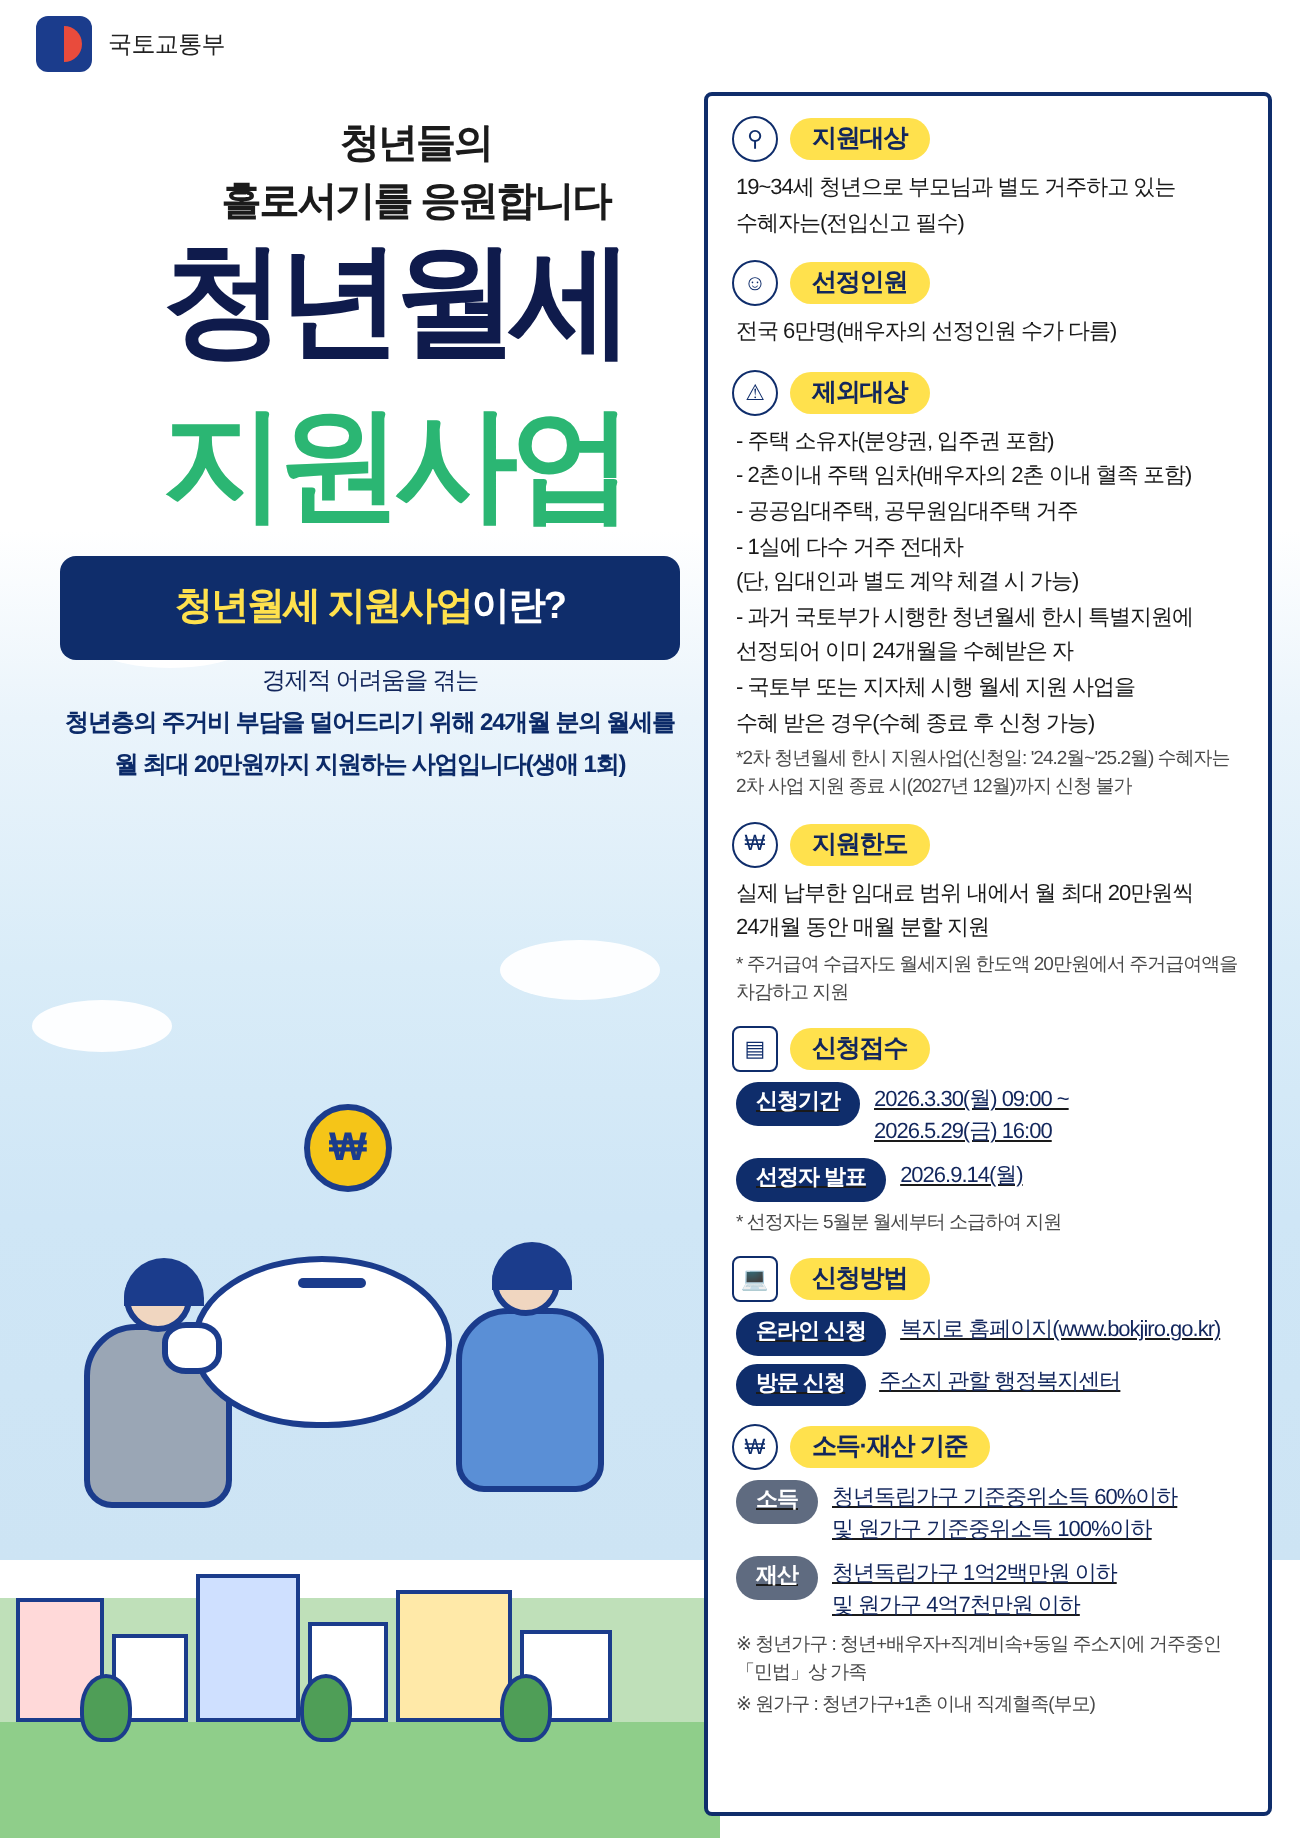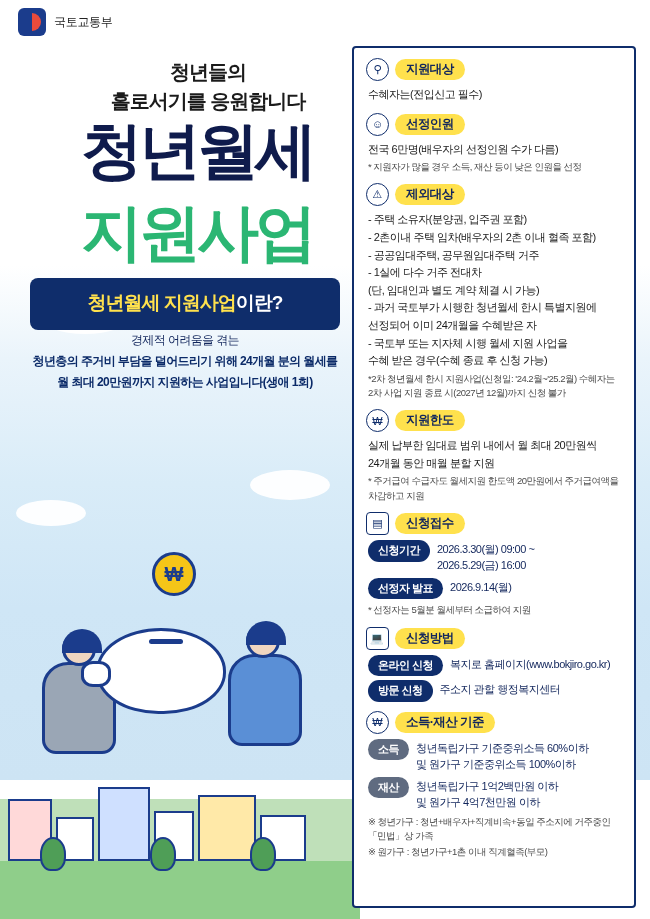--- a/index.html
+++ b/index.html
@@ -118,21 +118,21 @@
     background:#ffffff;flex:none;
   }
   .sec-ico.sq{border-radius:4px;}
   .sec-title{
     background:#ffe14d;border-radius:11px;padding:2px 11px;
     font-size:12.5px;font-weight:bold;color:#12265c;letter-spacing:-.6px;
   }
   .sec-body{font-size:11px;line-height:1.6;color:#1a1a1a;letter-spacing:-.5px;padding-left:2px;}
   .sec-body .line{display:block;}
   .note{font-size:9.5px;color:#4a4a4a;line-height:1.5;letter-spacing:-.5px;display:block;margin-top:2px;}
-  .rowline{display:flex;align-items:flex-start;gap:7px;margin-bottom:4px;}
+  .rowline{display:flex;align-items:flex-start;gap:7px;margin-bottom:4px;text-decoration:underline;}
   .pill{
     background:#0f2d6b;color:#fff;border-radius:11px;padding:2px 10px;
     font-size:11px;font-weight:bold;letter-spacing:-.5px;white-space:nowrap;flex:none;
   }
   .pill.grey{background:#5f6b80;}
   .rowval{font-size:11px;line-height:1.45;color:#12265c;letter-spacing:-.5px;padding-top:2px;}
 </style>
 </head>
 <body>
 
@@ -206,32 +206,32 @@
   </div>
 
   <div class="panel">
 
     <div class="sec">
       <div class="sec-head">
         <div class="sec-ico">⚲</div>
         <div class="sec-title">지원대상</div>
       </div>
       <div class="sec-body">
+        <span class="line">19~34세 청년으로 부모님과 별도 거주하고 있는</span>
         <span class="line">수혜자는(전입신고 필수)</span>
       </div>
     </div>
 
     <div class="sec">
       <div class="sec-head">
         <div class="sec-ico">☺</div>
         <div class="sec-title">선정인원</div>
       </div>
       <div class="sec-body">
         <span class="line">전국 6만명(배우자의 선정인원 수가 다름)</span>
-        <span class="note">* 지원자가 많을 경우 소득, 재산 등이 낮은 인원을 선정</span>
       </div>
     </div>
 
     <div class="sec">
       <div class="sec-head">
         <div class="sec-ico">⚠</div>
         <div class="sec-title">제외대상</div>
       </div>
       <div class="sec-body">
         <span class="line">- 주택 소유자(분양권, 입주권 포함)</span>

